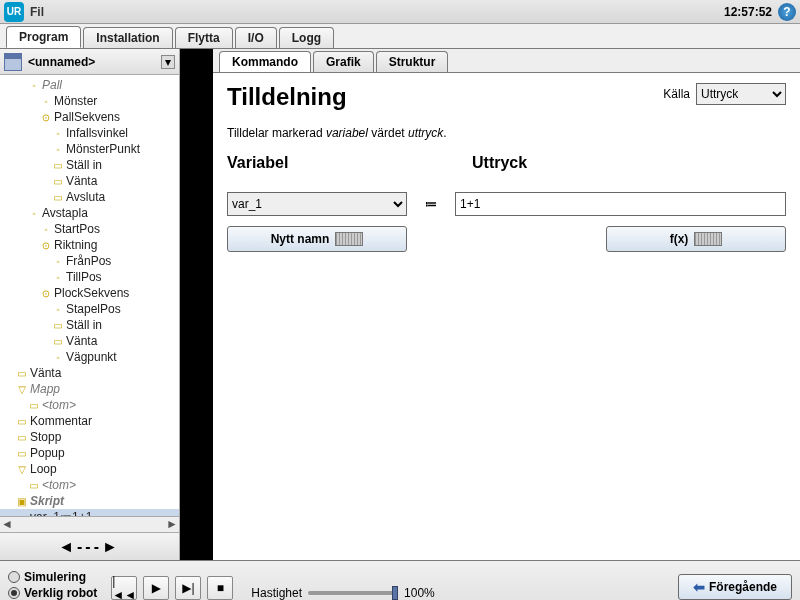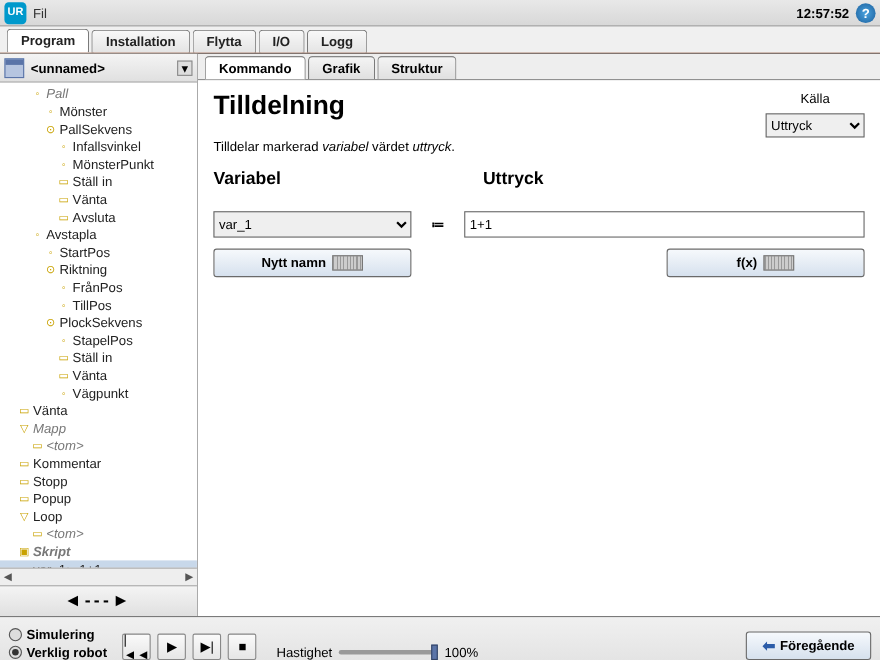--- a/index.html
+++ b/index.html
@@ -1,29 +1,29 @@
 <!DOCTYPE html>
 <html><head>
 <meta charset="utf-8">
 <style>
 * { box-sizing: border-box; margin: 0; padding: 0; font-family: Arial, sans-serif; font-size: 12px; }
 body { width: 800px; height: 600px; background: #f0f0f0; position: relative; overflow: hidden; }
 
 .topbar { height: 24px; background: linear-gradient(#e8e8e8,#d8d8d8); border-bottom: 1px solid #999; display: flex; align-items: center; padding: 0 4px; }
 .ur-logo { width: 20px; height: 20px; background: #0099cc; border-radius: 4px; color: #fff; font-weight: bold; text-align: center; line-height: 20px; font-size: 10px; margin-right: 6px; }
-.topbar .fil { font-weight: normal; color: #333; }
+.topbar .fil { font-weight: bold; color: #333; }
 .topbar .spacer { flex: 1; }
 .topbar .clock { font-weight: bold; margin-right: 6px; }
 .help-icon { width: 18px; height: 18px; border-radius: 50%; background: radial-gradient(#4aa3df,#1b5e9b); color: #fff; text-align: center; line-height: 18px; font-weight: bold; }
 
 .maintabs { height: 24px; display: flex; padding-left: 6px; gap: 2px; align-items: flex-end; }
 .maintab { border: 1px solid #7a7a7a; border-bottom: none; background: linear-gradient(#f8f8f8,#e4e4e4); padding: 3px 12px; border-radius: 4px 4px 0 0; font-weight: bold; color: #222; cursor: pointer; }
 .maintab.active { background: #fff; border-bottom: 1px solid #fff; }
 
-.workarea { position: absolute; top: 48px; left: 0; right: 0; bottom: 40px; border-top: 1px solid #7a7a7a; display: flex; background: #c2410c; }
+.workarea { position: absolute; top: 48px; left: 0; right: 0; bottom: 40px; border-top: 1px solid #7a7a7a; display: flex; background: #000000; gap: 33px; }
 
 .leftpane { width: 180px; border-right: 1px solid #aaa; display: flex; flex-direction: column; background: #eee; }
 .filebar { height: 26px; border-bottom: 1px solid #aaa; display: flex; align-items: center; padding: 0 4px; background: linear-gradient(#f4f4f4,#e0e0e0); }
 .disk-icon { width: 18px; height: 18px; background: #b6c5e0; border: 1px solid #5a74a8; margin-right: 6px; position: relative; }
 .disk-icon::after { content:''; position:absolute; left:0; right:0; top:0; height:5px; background:#5a74a8; }
 .filebar .fname { font-weight: bold; flex:1; }
 .filebar .dd { width:14px; height:14px; border:1px solid #888; background:#ddd; text-align:center; line-height:12px; }
 
 .tree { flex:1; overflow:auto; background:#fff; font-size:12px; padding: 2px 0; }
 .tree-row { display:flex; align-items:center; height:16px; padding-left:4px; white-space:nowrap; color:#222; }
@@ -38,21 +38,21 @@
 .tree-hbar .arrow { width:14px; text-align:center; color:#555; }
 .movebar { height:28px; border-top:1px solid #aaa; display:flex; align-items:center; justify-content:center; background:linear-gradient(#f4f4f4,#e0e0e0); font-weight:bold; font-size:16px; letter-spacing:3px; }
 
 .rightpane { flex:1; display:flex; flex-direction:column; background:#eee; }
 .subtabs { height:24px; display:flex; padding-left:6px; gap:2px; align-items:flex-end; border-bottom:1px solid #7a7a7a; }
 .subtab { border:1px solid #7a7a7a; border-bottom:none; background:linear-gradient(#f4f4f4,#e0e0e0); padding:3px 12px; border-radius:4px 4px 0 0; font-weight:bold; cursor:pointer; }
 .subtab.active { background:#fff; }
 
 .content { flex:1; background:#fff; padding:10px 14px; position:relative; }
 .content h1 { font-size:24px; font-weight:bold; margin-bottom:14px; }
-.source-row { position:absolute; top:10px; right:14px; display:flex; align-items:center; gap:6px;flex-direction:column; }
+.source-row { position:absolute; top:10px; right:14px; display:flex; align-items:center; gap:6px; }
 .source-row select { width:90px; height:22px; border:1px solid #666; }
 .desc { font-size:13px; margin-bottom:14px; }
 .desc .em { font-style:italic; }
 .col { flex-direction:column; }
 .col.var { width:195px; }
 .col.expr { flex:1; }
 .col h2 { font-size:16px; font-weight:bold; margin-bottom:10px; }
 .row2 { display:flex; align-items:center; gap:18px; margin-bottom:10px; }
 .var-select { width:180px; height:24px; border:1px solid #666; }
 .assign-sym { font-weight:bold; }

